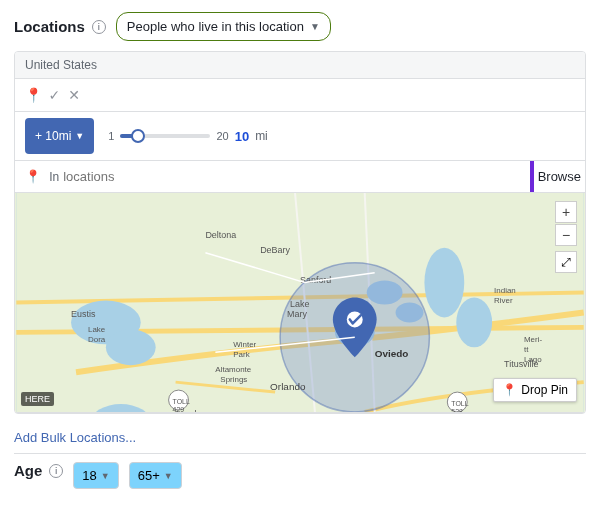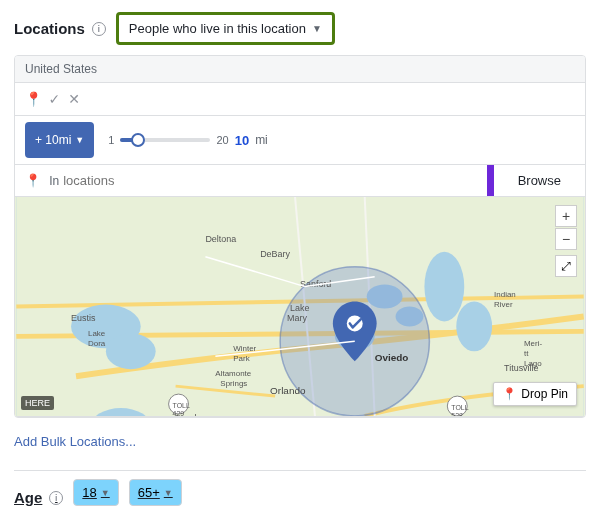--- a/index.html
+++ b/index.html
@@ -43,22 +43,22 @@
       font-weight: bold;
       cursor: pointer;
       margin-left: 3px;
     }
 
     .dropdown-btn {
       display: inline-flex;
       align-items: center;
       gap: 6px;
       background: #fff;
-      border: 3px solid #4d7c0f;
-      border-radius: 4px;
+      border: 1px solid #4d7c0f;
+      border-radius: 12px;
       padding: 6px 10px;
       font-size: 13px;
       color: #1d2129;
       cursor: pointer;
     }
 
     .dropdown-btn .chevron {
       font-size: 10px;
       color: #606770;
     }
@@ -203,22 +203,22 @@
       flex: 1;
       border: none;
       outline: none;
       font-size: 13px;
       padding: 8px 4px;
       color: #606770;
       background: transparent;
     }
 
     .browse-btn {
-      padding: 8px 24px;
-      border-left: 7px solid #6d28d9;
+      padding: 8px 4px;
+      border-left: 4px solid #6d28d9;
       font-size: 13px;
       color: #1d2129;
       cursor: pointer;
       background: #fff;
       border-top: none;
       border-right: none;
       border-bottom: none;
     }
 
     
@@ -307,26 +307,25 @@
       font-size: 13px;
       cursor: pointer;
       padding: 8px 0;
       display: inline-block;
       text-decoration: none;
     }
 
     
     .age-row {
       display: flex;
-      align-items: flex-end;
+      align-items: flex-start;
       gap: 10px;
-      margin-top: 13px;
+      margin-top: 0;
       padding-top: 8px;
       border-top: 1px solid #dddfe2;
-      text-decoration: underline;
     }
 
     .age-label {
       font-size: 15px;
       font-weight: 600;
     }
 
     .age-dropdown {
       display: inline-flex;
       align-items: center;

